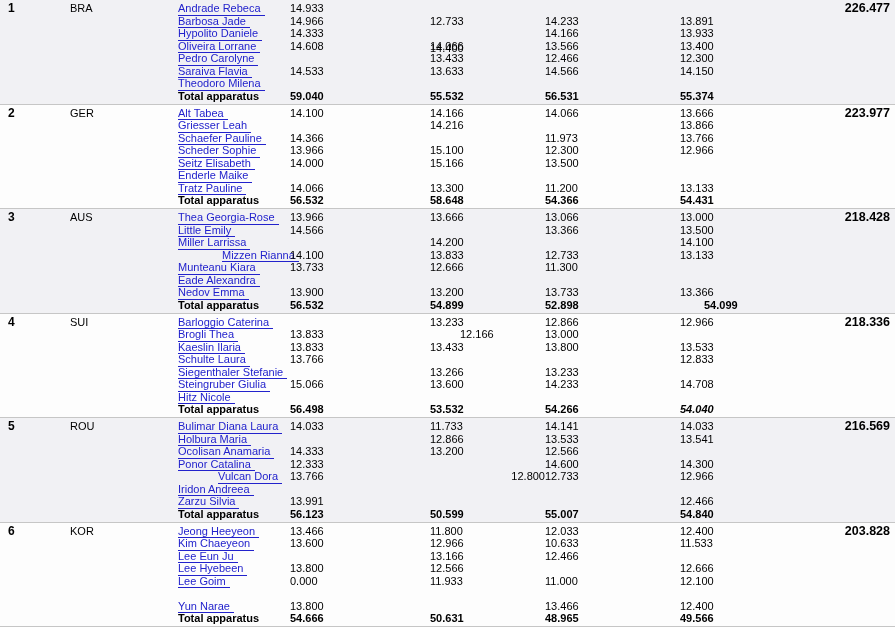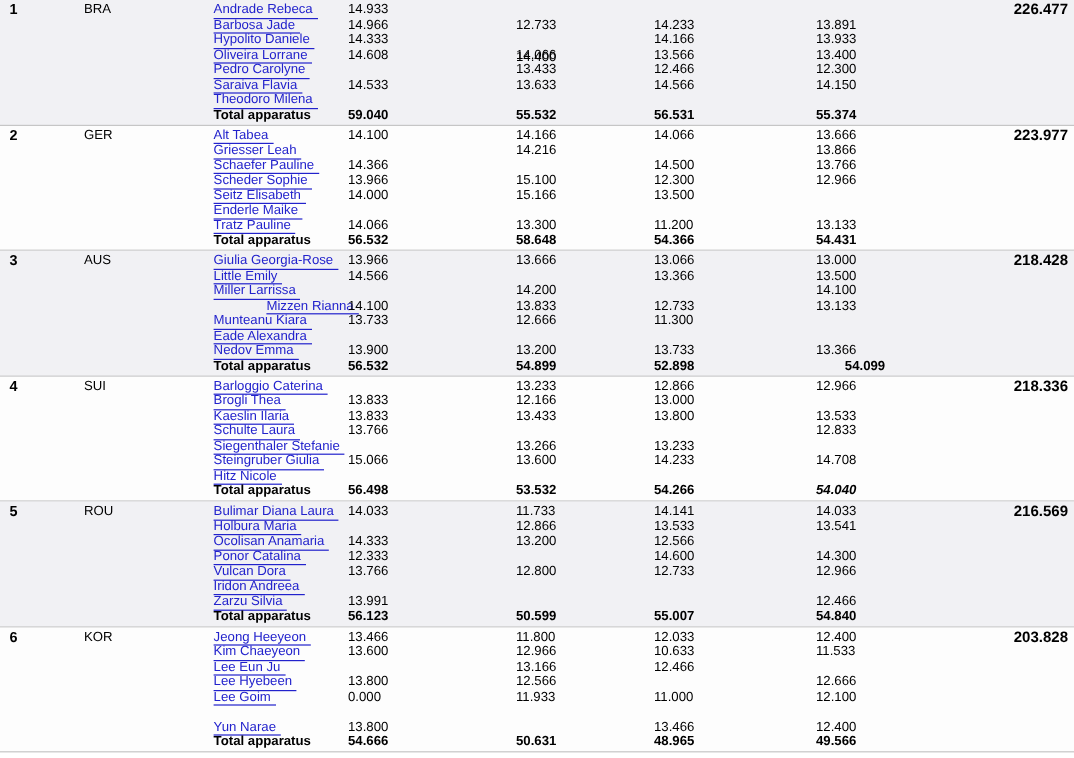--- a/index.html
+++ b/index.html
@@ -135,21 +135,21 @@
 
   <a class="cell name-col name-link" href="#" style="grid-row: 2;">Griesser Leah</a>
   <div class="cell s1" style="grid-row: 2;"></div>
   <div class="cell s2" style="grid-row: 2;">14.216</div>
   <div class="cell s3" style="grid-row: 2;"></div>
   <div class="cell s4" style="grid-row: 2;">13.866</div>
 
   <a class="cell name-col name-link" href="#" style="grid-row: 3;">Schaefer Pauline</a>
   <div class="cell s1" style="grid-row: 3;">14.366</div>
   <div class="cell s2" style="grid-row: 3;"></div>
-  <div class="cell s3" style="grid-row: 3;">14.500</div>
+  <div class="cell s3" style="grid-row: 3;">11.973</div>
   <div class="cell s4" style="grid-row: 3;">13.766</div>
 
   <a class="cell name-col name-link" href="#" style="grid-row: 4;">Scheder Sophie</a>
   <div class="cell s1" style="grid-row: 4;">13.966</div>
   <div class="cell s2" style="grid-row: 4;">15.100</div>
   <div class="cell s3" style="grid-row: 4;">12.300</div>
   <div class="cell s4" style="grid-row: 4;">12.966</div>
 
   <a class="cell name-col name-link" href="#" style="grid-row: 5; text-align: center;">Seitz Elisabeth</a>
   <div class="cell s1" style="grid-row: 5;">14.000</div>
@@ -173,21 +173,21 @@
   <div class="cell s1 bold" style="grid-row: 8;">56.532</div>
   <div class="cell s2 bold" style="grid-row: 8;">58.648</div>
   <div class="cell s3 bold" style="grid-row: 8;">54.366</div>
   <div class="cell s4 bold" style="grid-row: 8;">54.431</div>
 </section>
       <section class="team-block" style="background: rgb(241, 241, 244); border-bottom-color: rgb(198, 198, 198);">
     <div class="cell rank">3</div>
     <div class="cell noc">AUS</div>
     <div class="cell team-total">218.428</div>
 
-  <a class="cell name-col name-link" href="#" style="grid-row: 1;">Giulia Georgia-Rose</a>
+  <a class="cell name-col name-link" href="#" style="grid-row: 1;">Thea Georgia-Rose</a>
   <div class="cell s1" style="grid-row: 1;">13.966</div>
   <div class="cell s2" style="grid-row: 1;">13.666</div>
   <div class="cell s3" style="grid-row: 1;">13.066</div>
   <div class="cell s4" style="grid-row: 1;">13.000</div>
 
   <a class="cell name-col name-link" href="#" style="grid-row: 2;">Little Emily</a>
   <div class="cell s1" style="grid-row: 2;">14.566</div>
   <div class="cell s2" style="grid-row: 2;"></div>
   <div class="cell s3" style="grid-row: 2;">13.366</div>
   <div class="cell s4" style="grid-row: 2;">13.500</div>
@@ -234,21 +234,21 @@
     <div class="cell team-total">218.336</div>
 
   <a class="cell name-col name-link" href="#" style="grid-row: 1;">Barloggio Caterina</a>
   <div class="cell s1" style="grid-row: 1;"></div>
   <div class="cell s2" style="grid-row: 1;">13.233</div>
   <div class="cell s3" style="grid-row: 1;">12.866</div>
   <div class="cell s4" style="grid-row: 1;">12.966</div>
 
   <a class="cell name-col name-link" href="#" style="grid-row: 2;">Brogli Thea</a>
   <div class="cell s1" style="grid-row: 2;">13.833</div>
-  <div class="cell s2" style="grid-row: 2;">12.166</div>
+  <div class="cell s2" style="grid-row: 2; margin-left: 30px;">12.166</div>
   <div class="cell s3" style="grid-row: 2;">13.000</div>
   <div class="cell s4" style="grid-row: 2;"></div>
 
   <a class="cell name-col name-link" href="#" style="grid-row: 3;">Kaeslin Ilaria</a>
   <div class="cell s1" style="grid-row: 3;">13.833</div>
   <div class="cell s2" style="grid-row: 3;">13.433</div>
   <div class="cell s3" style="grid-row: 3;">13.800</div>
   <div class="cell s4" style="grid-row: 3;">13.533</div>
 
   <a class="cell name-col name-link" href="#" style="grid-row: 4;">Schulte Laura</a>
@@ -303,23 +303,23 @@
   <div class="cell s2" style="grid-row: 3;">13.200</div>
   <div class="cell s3" style="grid-row: 3;">12.566</div>
   <div class="cell s4" style="grid-row: 3;"></div>
 
   <a class="cell name-col name-link" href="#" style="grid-row: 4;">Ponor Catalina</a>
   <div class="cell s1" style="grid-row: 4;">12.333</div>
   <div class="cell s2" style="grid-row: 4;"></div>
   <div class="cell s3" style="grid-row: 4;">14.600</div>
   <div class="cell s4" style="grid-row: 4;">14.300</div>
 
-  <a class="cell name-col name-link" href="#" style="grid-row: 5;">Vulcan Dora</a>
+  <a class="cell name-col name-link" href="#" style="grid-row: 5; margin-left: 40px;">Vulcan Dora</a>
   <div class="cell s1" style="grid-row: 5;">13.766</div>
-  <div class="cell s2" style="grid-row: 5;">12.800</div>
+  <div class="cell s2" style="grid-row: 5; text-align: right;">12.800</div>
   <div class="cell s3" style="grid-row: 5;">12.733</div>
   <div class="cell s4" style="grid-row: 5;">12.966</div>
 
   <a class="cell name-col name-link" href="#" style="grid-row: 6;">Iridon Andreea</a>
   <div class="cell s1" style="grid-row: 6;"></div>
   <div class="cell s2" style="grid-row: 6;"></div>
   <div class="cell s3" style="grid-row: 6;"></div>
   <div class="cell s4" style="grid-row: 6;"></div>
 
   <a class="cell name-col name-link" href="#" style="grid-row: 7;">Zarzu Silvia</a>

